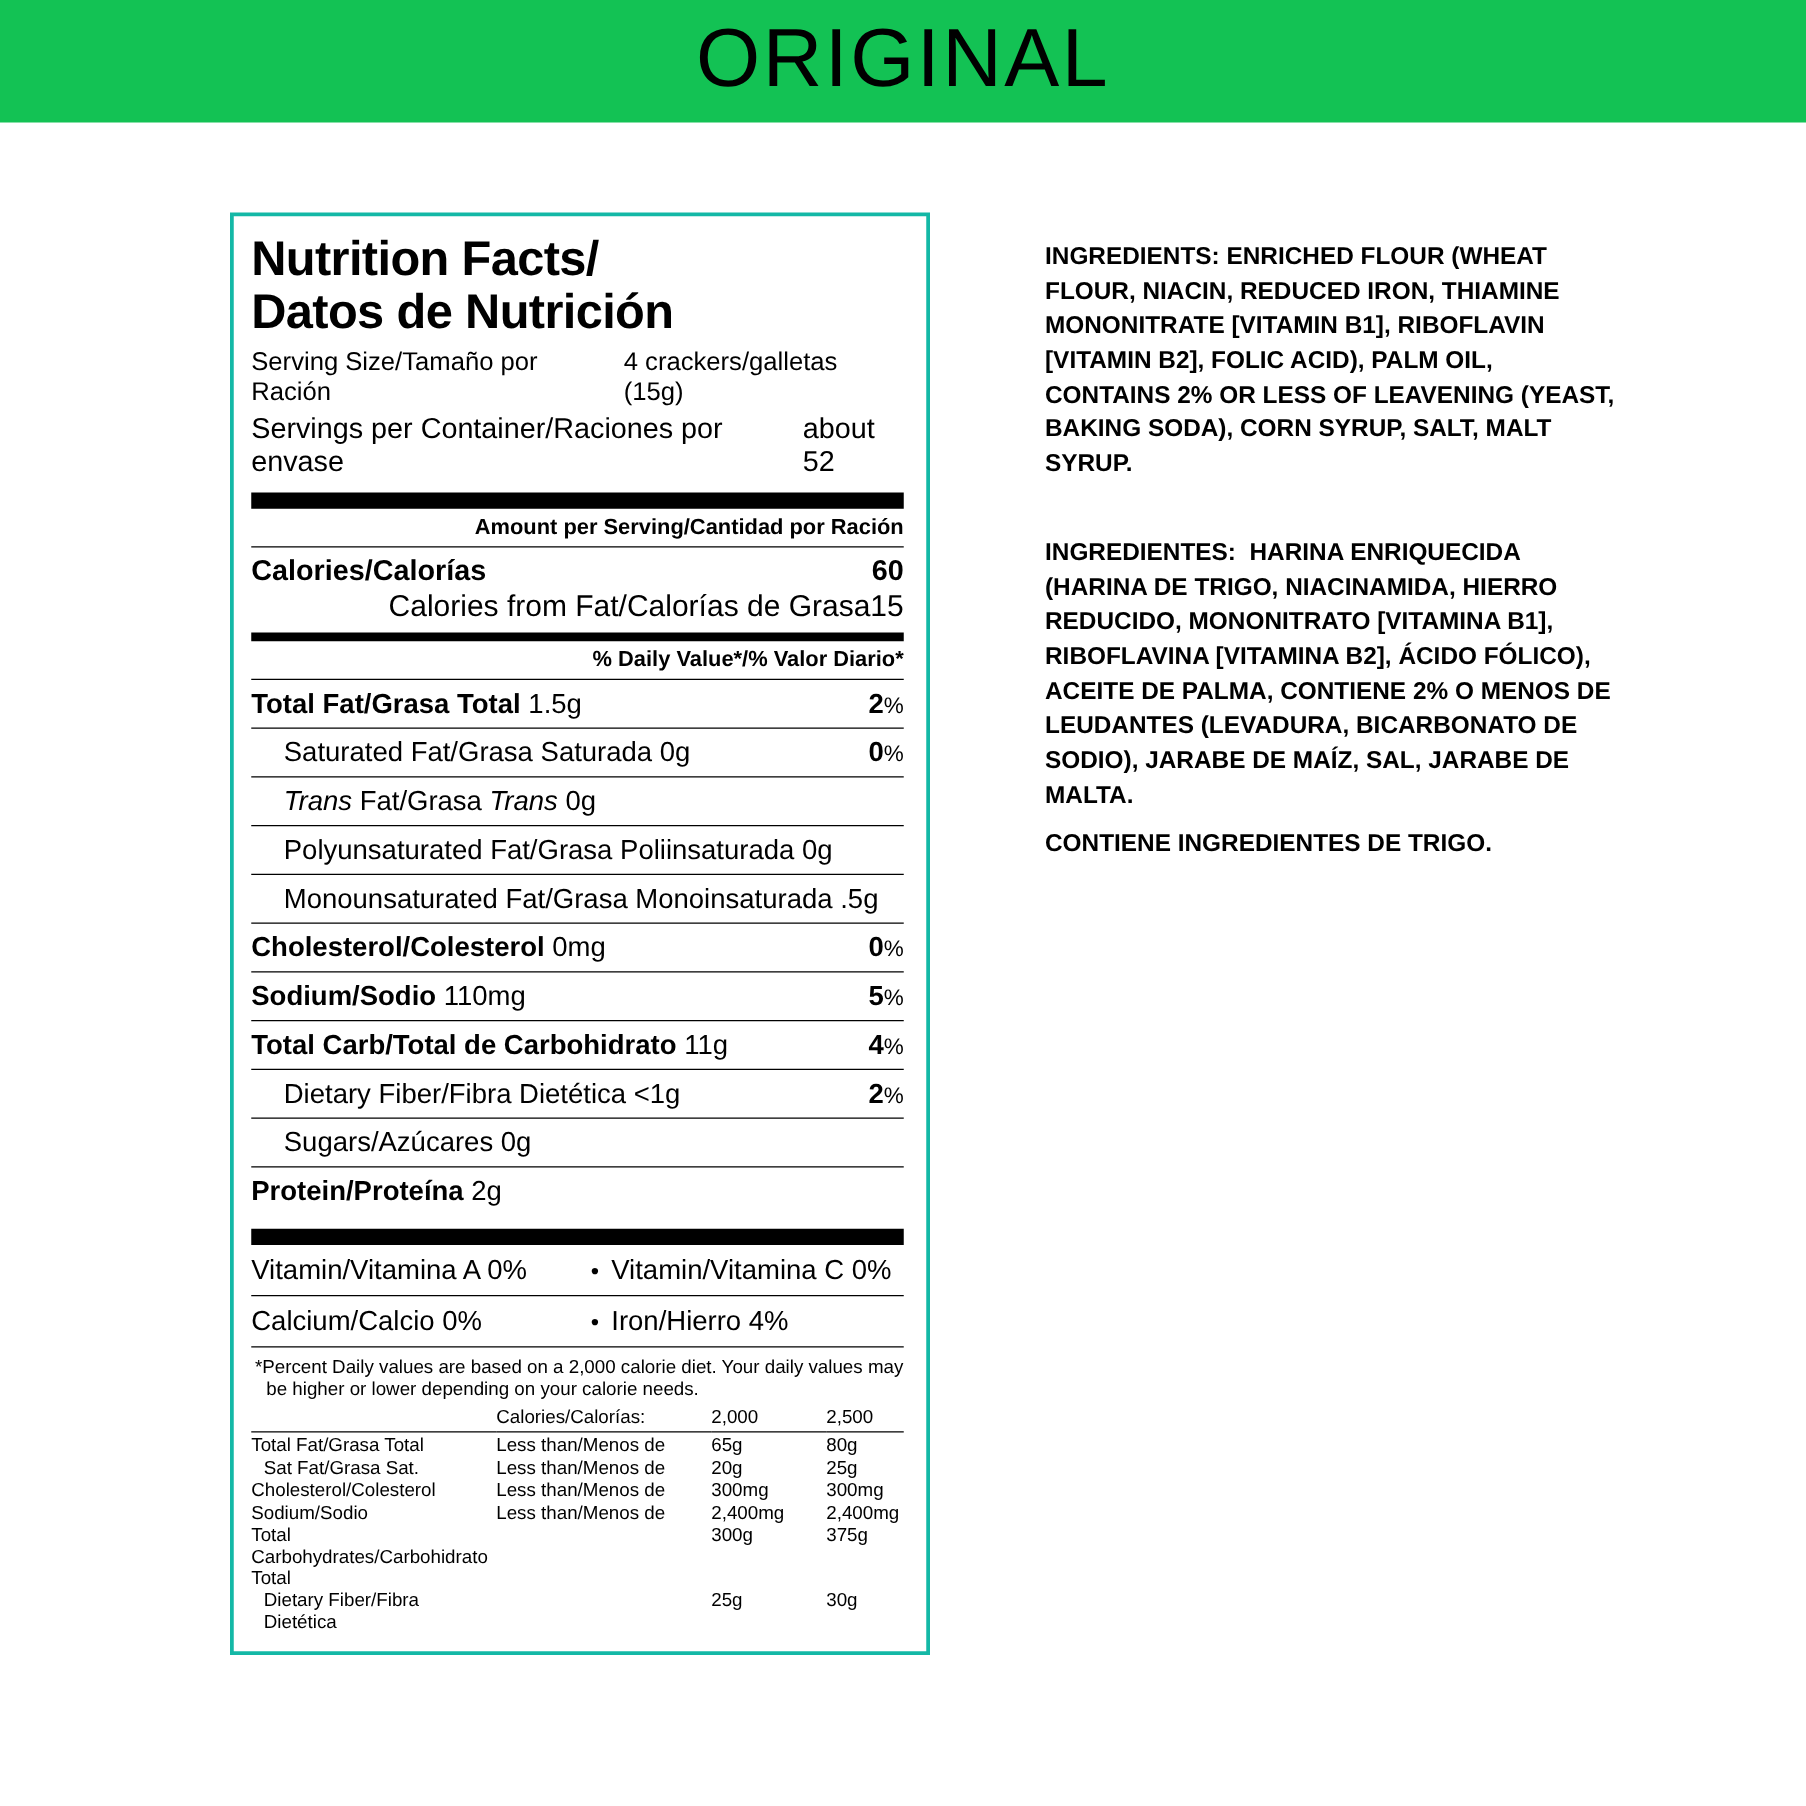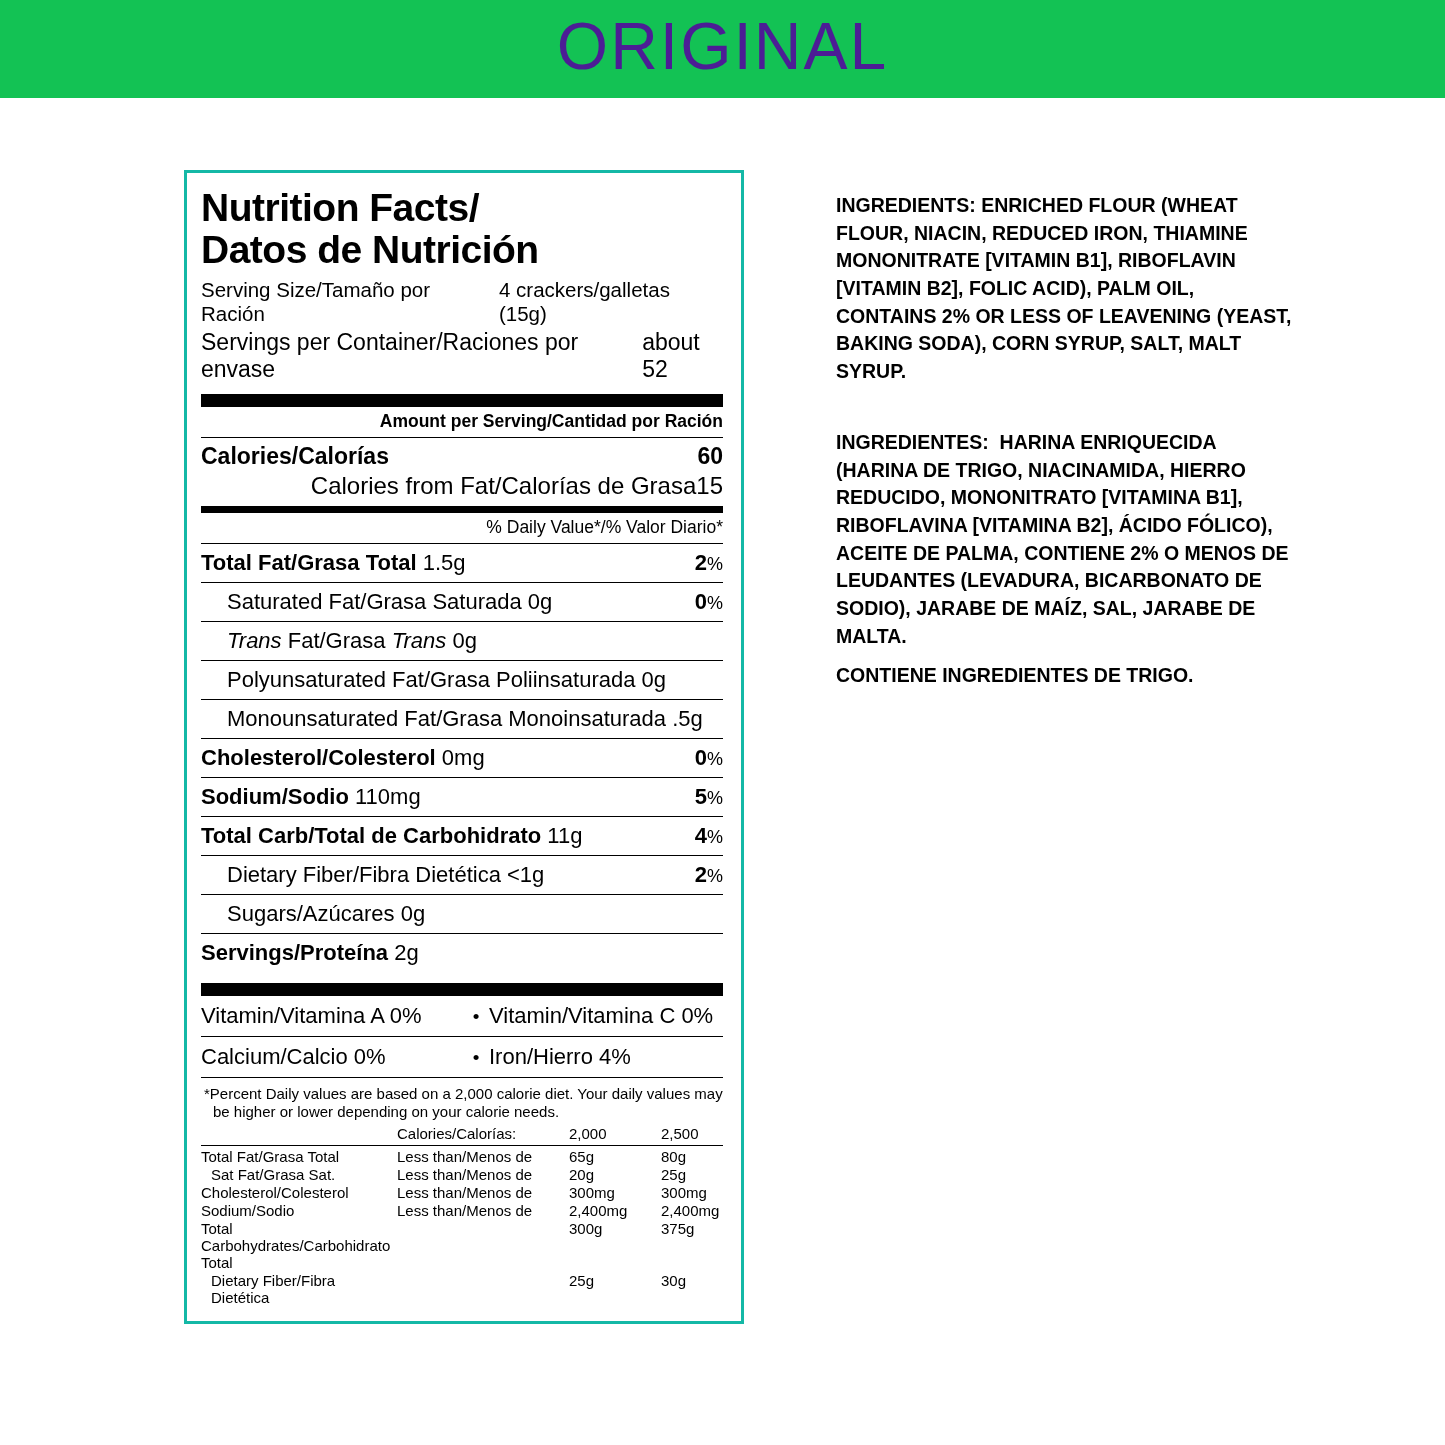--- a/index.html
+++ b/index.html
@@ -17,21 +17,21 @@
 
   
   .banner {
     height: 98px;
     background: #13c254;
     display: flex;
     align-items: center;
     justify-content: center;
   }
   .banner-title {
-    color: #4c1d95;
+    color: #000000;
     font-size: 66px;
     letter-spacing: 2px;
     font-weight: 400;
     line-height: 1;
     padding-bottom: 6px;
   }
 
   
   .page {
     display: flex;
@@ -105,21 +105,21 @@
   .cal-row2 {
     display: flex;
     justify-content: flex-end;
     align-items: baseline;
     font-size: 24px;
     padding: 0 0 6px 0;
   }
   .dv-line {
     text-align: right;
     font-size: 17.5px;
-    font-weight: normal;
+    font-weight: bold;
     padding: 4px 0 5px 0;
   }
   .it { font-style: italic; }
   .vit-row {
     display: flex;
     font-size: 22px;
     padding: 7px 0 7px 0;
     align-items: baseline;
   }
   .vit-a { width: 262px; }
@@ -262,21 +262,21 @@
       </div>
       <div class="rule-thin"></div>
 
       <div class="row indent">
         <span class="lbl"><span>Sugars/Azúcares</span> <span>0g</span></span>
         <span class="val"></span>
       </div>
       <div class="rule-thin"></div>
 
       <div class="row">
-        <span class="lbl"><span class="b">Servings/Proteína</span> <span>2g</span></span>
+        <span class="lbl"><span class="b">Protein/Proteína</span> <span>2g</span></span>
         <span class="val"></span>
       </div>
     </div>
 
     <div class="rule-thick"></div>
 
     <div class="vit-row">
       <span class="vit-a">Vitamin/Vitamina A 0%</span>
       <span class="bullet">•</span>
       <span>Vitamin/Vitamina C 0%</span>

